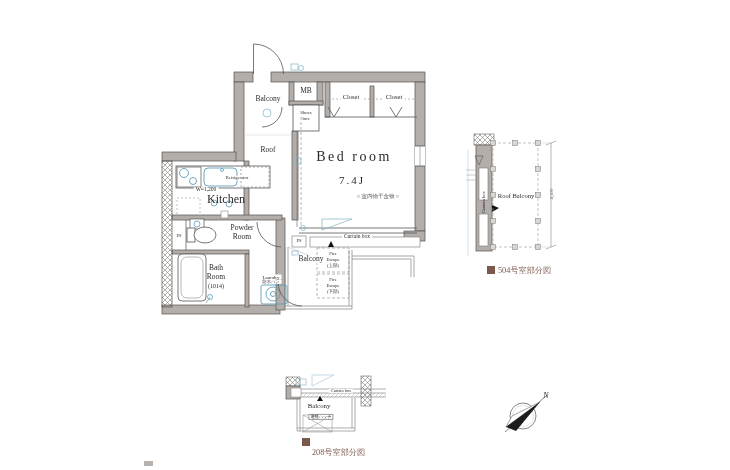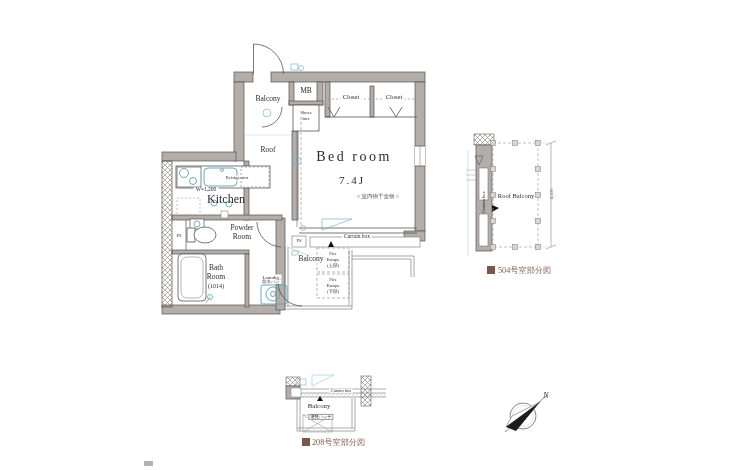--- a/index.html
+++ b/index.html
@@ -233,19 +233,19 @@
 <div class="lbl" style="left:516px;top:196px;font-size:6.5px">Roof Balcony</div>
 <div class="lbl vert" style="left:484px;top:202px;font-size:4.5px">Curtain box</div>
 <div class="lbl vert" style="left:552px;top:194px;font-size:4.8px;color:#666">4,200</div>
 <div class="capsq" style="left:487px;top:266px"></div>
 <div class="cap" style="left:498px;top:270px;font-size:8.2px">504号室部分図</div>
 
 <div class="lbl wbg" style="left:341px;top:391px;font-size:4.3px">Curtain box</div>
 <div class="lbl" style="left:319px;top:406px;font-size:6.8px">Balcony</div>
 <div class="lbl boxed" style="left:321px;top:417px;font-size:4.2px">避難ハッチ</div>
 <div class="capsq" style="left:302px;top:438px"></div>
-<div class="cap" style="left:312px;top:442px;font-size:8.2px">208号室部分図</div>
+<div class="cap" style="left:312px;top:452px;font-size:8.2px">208号室部分図</div>
 
 <div class="lbl ital" style="left:546px;top:396px;font-size:8px">N</div>
 
 <div style="position:absolute;left:144px;top:461px;width:9px;height:5px;background:#b7b2ae"></div>
 
 </div>
 
 </body></html>

